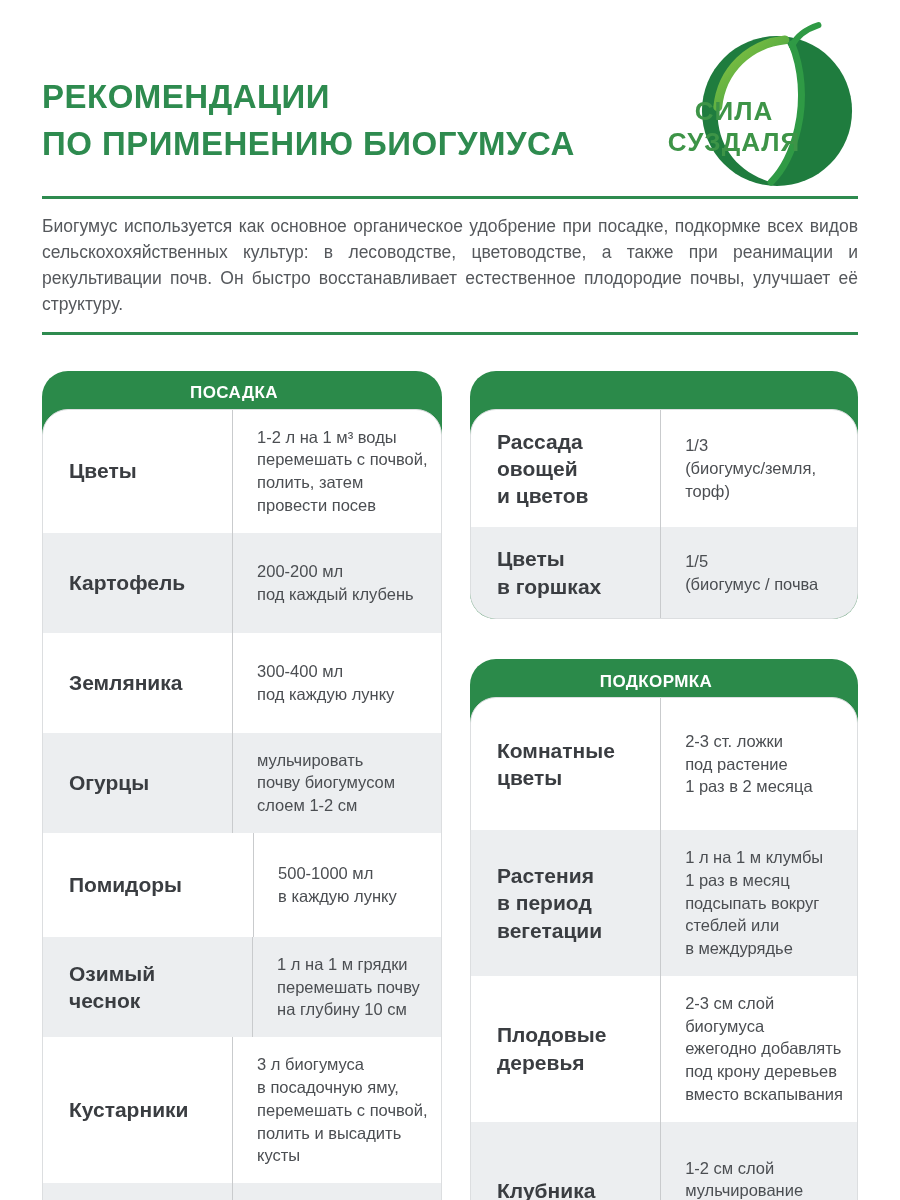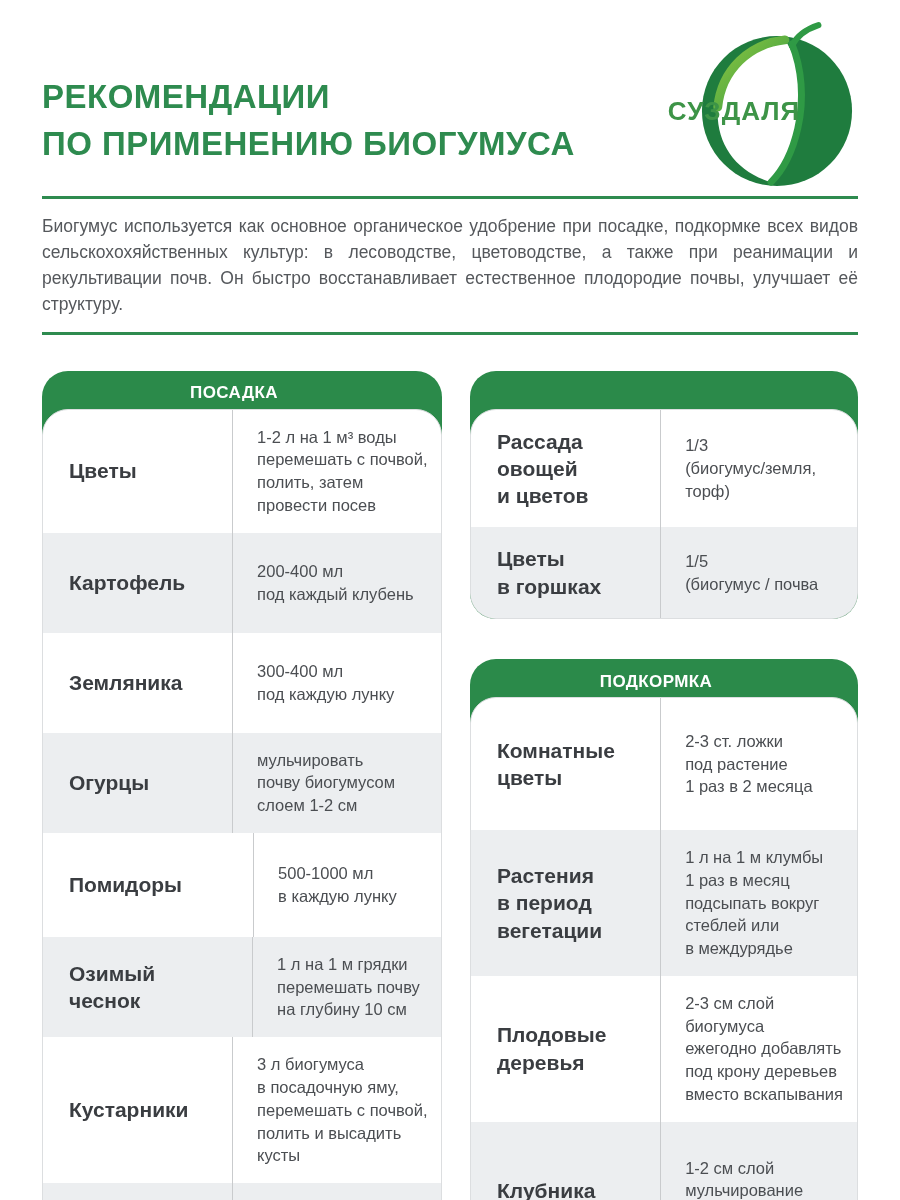--- a/index.html
+++ b/index.html
@@ -166,20 +166,21 @@
             <stop offset="1" stop-color="#2f9a45"></stop>
           </linearGradient>
         </defs>
         <circle cx="80" cy="80" r="76" fill="#1f7c3e"></circle>
         <path d="M88 8 C50 12 22 40 20 78 C18 112 38 142 74 152 C96 130 105 102 105 70 C105 44 99 24 88 8 Z" fill="#ffffff"></path>
         <path d="M88 8 C52 12 24 38 20 76" fill="none" stroke="url(#leafgrad)" stroke-width="9" stroke-linecap="round"></path>
         <path d="M95 12 C105 36 108 68 101 98 C95 124 86 140 74 152" fill="none" stroke="#2f9a45" stroke-width="7" stroke-linecap="round"></path>
         <path d="M95 14 C100 4 110 -3 122 -7" fill="none" stroke="#2f9a45" stroke-width="6" stroke-linecap="round"></path>
       </svg>
       <div class="brand-text">
+        <span>СИЛА</span>
         <span>СУЗДАЛЯ</span>
       </div>
     </div>
   </div>
 
   <div class="rule"></div>
 
   <p class="intro">Биогумус используется как основное органическое удобрение при посадке, подкормке всех видов сельскохохяйственных культур: в лесоводстве, цветоводстве, а также при реанимации и рекультивации почв. Он быстро восстанавливает естественное плодородие почвы, улучшает её структуру.</p>
 
   <div class="rule"></div>
@@ -192,21 +193,21 @@
         <div class="card-body">
           <div class="row">
             <div class="cell label">Цветы</div>
             <div class="cell value">1-2 л на 1 м³ воды
 перемешать с почвой,
 полить, затем
 провести посев</div>
           </div>
           <div class="row">
             <div class="cell label">Картофель</div>
-            <div class="cell value">200-400 мл
+            <div class="cell value">200-200 мл
 под каждый клубень</div>
           </div>
           <div class="row">
             <div class="cell label">Земляника</div>
             <div class="cell value">300-400 мл
 под каждую лунку</div>
           </div>
           <div class="row">
             <div class="cell label">Огурцы</div>
             <div class="cell value">мульчировать

